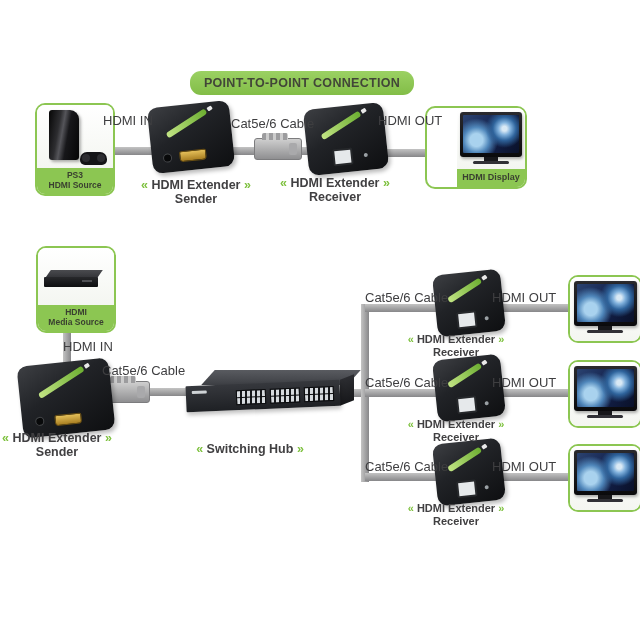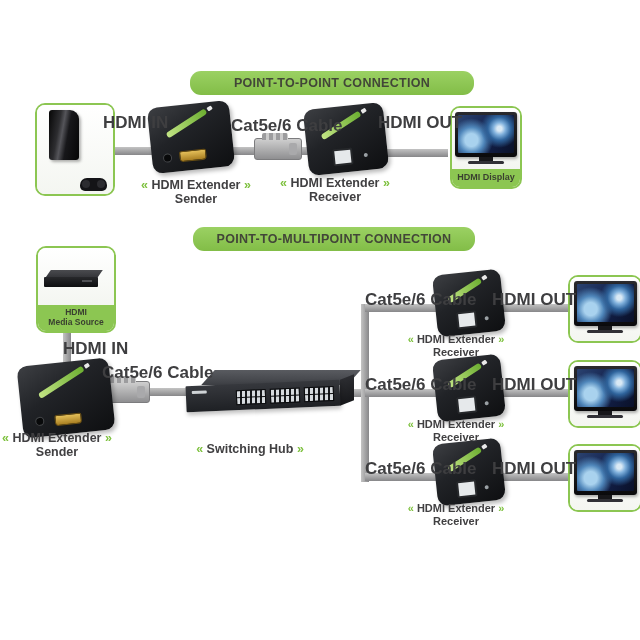--- a/index.html
+++ b/index.html
@@ -5,21 +5,21 @@
   html,body{margin:0;padding:0;background:#fff;}
   .canvas{position:relative;width:640px;height:640px;background:#fff;overflow:hidden;
           font-family:"Liberation Sans",sans-serif;}
 
   
   .banner{position:absolute;background:linear-gradient(#9bd163,#82bd47);
           border-radius:11px;display:flex;align-items:center;justify-content:center;
           font-weight:bold;font-size:12.5px;letter-spacing:.3px;color:#424638;z-index:4;}
 
   
-  .lbl{position:absolute;font-weight:bold;font-size:17px;color:#3e3e40;
+  .lbl{position:absolute;font-weight:normal;font-size:13px;color:#3e3e40;
        text-align:left;white-space:nowrap;z-index:5;}
   .devlabel{position:absolute;text-align:center;font-weight:bold;color:#414042;
             font-size:12.5px;line-height:14px;white-space:nowrap;z-index:5;}
   .devlabel.small{font-size:11px;line-height:12.5px;}
   .devlabel .chev{color:#7ec13f;}
 
   
   .greenbox{position:absolute;border:2px solid #8cc652;background:#fff;border-radius:10px;
             display:flex;flex-direction:column;overflow:hidden;z-index:3;}
   .gb-photo{flex:1;position:relative;background:linear-gradient(#ffffff,#f4f6f1);}
@@ -101,32 +101,36 @@
   .hub-ports{position:absolute;right:6px;top:6px;display:flex;gap:4px;}
   .pgroup{width:28px;height:13px;border:1px solid #0b0c0e;
       background:repeating-linear-gradient(90deg,#d6dade 0 3px,#16181b 3px 5px);}
   .pgroup::after{content:"";display:block;margin-top:6px;height:1px;background:#0b0c0e;}
 </style>
 </head>
 <body>
 
 <div class="canvas">
 
-  <div class="banner" style="left:190px;top:71px;width:284px;height:24px;">POINT-TO-POINT CONNECTION</div>
+  <div class="banner" style="left:190px;top:71px;width:224px;height:24px;">POINT-TO-POINT CONNECTION</div>
 
   <div class="cable-h" style="left:108px;top:147px;width:48px;"></div>
   <div class="cable-h" style="left:226px;top:147px;width:86px;"></div>
   <div class="cable-h" style="left:368px;top:149px;width:80px;"></div>
   <div class="rj45c" style="left:254px;top:138px;"></div>
 
   <div class="greenbox" style="left:35px;top:103px;width:76px;height:89px;">
     <div class="gb-photo">
       <div class="ps3-tower"></div>
       <div class="ps3-pad"></div>
     </div>
+    <div class="gb-strip">
+      <div>PS3</div>
+      <div>HDMI Source</div>
+    </div>
   </div>
 
   <div class="lbl" style="left:103px;top:113px;width:64px;">HDMI IN</div>
 
   <div class="extender" style="left:150px;top:104px;width:82px;height:66px;">
     <div class="ext-body">
       <div class="ext-stripe"></div>
       <div class="ext-power"></div>
       <div class="ext-hdmi"></div>
     </div>
@@ -149,34 +153,33 @@
   </div>
   <div class="devlabel" style="left:275px;top:176px;width:120px;">
     <div><span class="chev">«</span>
       <span>HDMI Extender</span>
       <span class="chev">»</span></div>
     <div>Receiver</div>
   </div>
 
   <div class="lbl" style="left:378px;top:113px;width:76px;">HDMI OUT</div>
 
-  <div class="greenbox" style="left:450px;top:106px;width:68px;height:79px;">
+  <div class="greenbox" style="left:425px;top:106px;width:68px;height:79px;padding-left:30px;">
     <div class="gb-photo">
       <div class="tv">
         <div class="tv-frame">
             <div class="tv-screen"></div>
           </div>
         <div class="tv-stand"></div>
           <div class="tv-base"></div>
       </div>
     </div>
     <div class="gb-strip one">HDMI Display</div>
   </div>
 
-  <div class="banner" style="left:193px;top:227px;width:282px;height:24px;">POINT-TO-MULTIPOINT CONNECTION</div>
 
   <div class="greenbox" style="left:36px;top:246px;width:76px;height:83px;">
     <div class="gb-photo">
       <div class="mp-top"></div>
       <div class="mp-front"></div>
     </div>
     <div class="gb-strip">
       <div>HDMI</div>
       <div>Media Source</div>
     </div>

